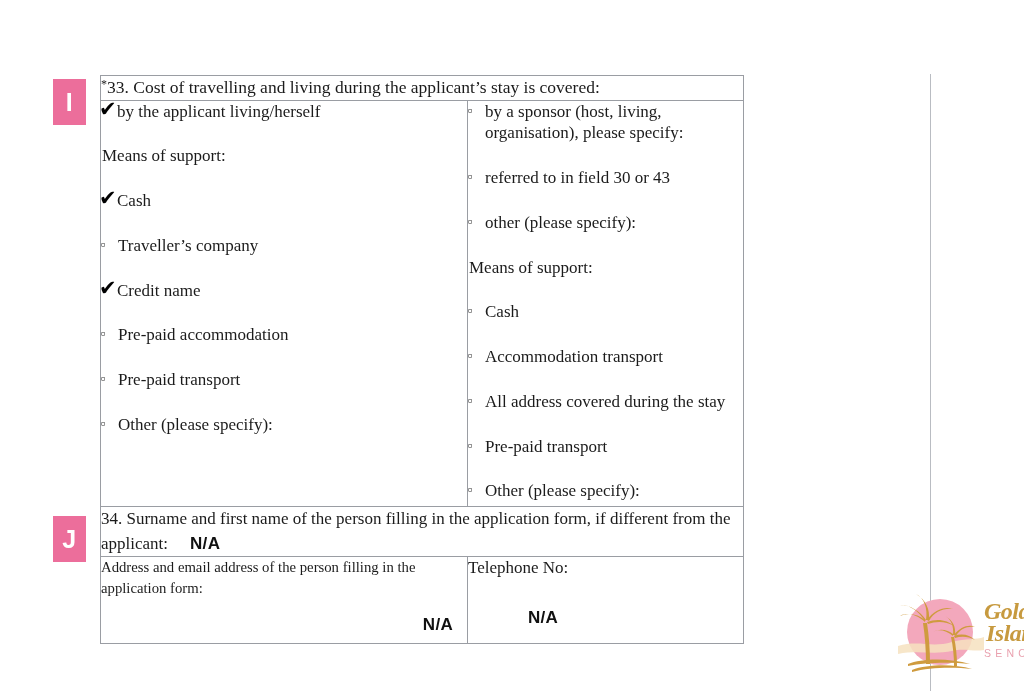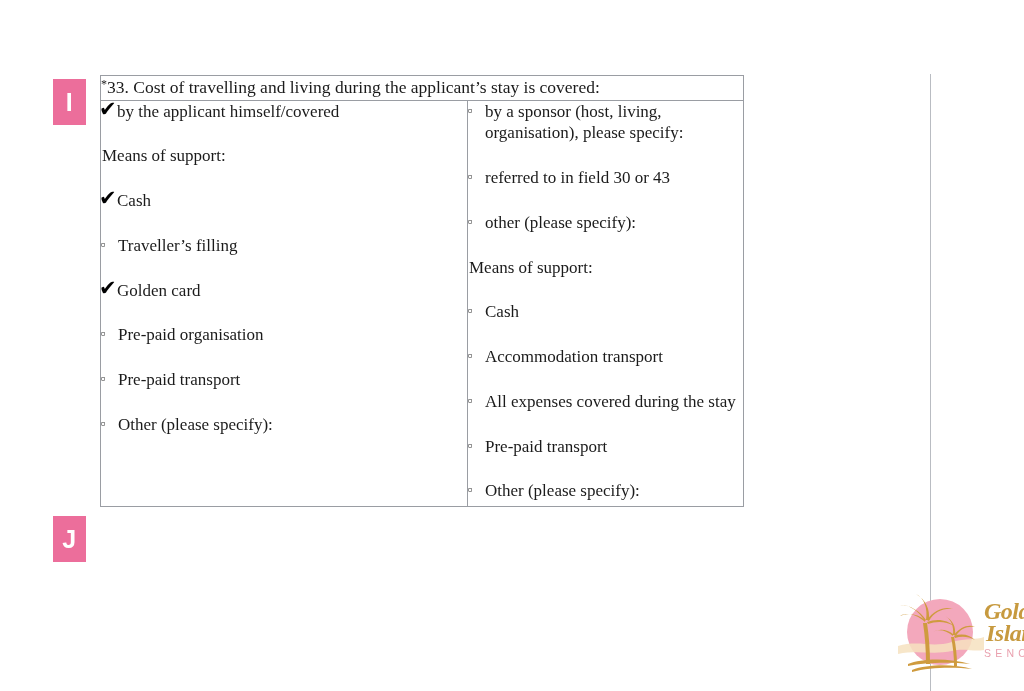--- a/index.html
+++ b/index.html
@@ -215,43 +215,43 @@
     <td colspan="2" class="q-head">
       <span class="asterisk">*</span><span>33. Cost of travelling and living during the applicant’s stay is covered:</span>
     </td>
   </tr>
 
   <tr>
     <td class="opt-col left">
 
       <div class="opt checked">
         <span class="tick">✔</span>
-        <span>by the applicant himself/covered</span>
+        <span>by the applicant living/herself</span>
       </div>
 
       <div class="plain">Means of support:</div>
 
       <div class="opt checked">
         <span class="tick">✔</span>
         <span>Cash</span>
       </div>
 
       <div class="opt">
         <span class="box">▫</span>
-        <span>Traveller’s filling</span>
+        <span>Traveller’s company</span>
       </div>
 
       <div class="opt checked">
         <span class="tick">✔</span>
-        <span>Golden card</span>
-      </div>
-
-      <div class="opt">
-        <span class="box">▫</span>
-        <span>Pre-paid organisation</span>
+        <span>Credit name</span>
+      </div>
+
+      <div class="opt">
+        <span class="box">▫</span>
+        <span>Pre-paid accommodation</span>
       </div>
 
       <div class="opt">
         <span class="box">▫</span>
         <span>Pre-paid transport</span>
       </div>
 
       <div class="opt">
         <span class="box">▫</span>
         <span>Other (please specify):</span>
@@ -283,37 +283,56 @@
         <span>Cash</span>
       </div>
 
       <div class="opt">
         <span class="box">▫</span>
         <span>Accommodation transport</span>
       </div>
 
       <div class="opt">
         <span class="box">▫</span>
-        <span>All expenses covered during the stay</span>
+        <span>All address covered during the stay</span>
       </div>
 
       <div class="opt">
         <span class="box">▫</span>
         <span>Pre-paid transport</span>
       </div>
 
       <div class="opt">
         <span class="box">▫</span>
         <span>Other (please specify):</span>
       </div>
 
     </td>
   </tr>
 
-
+  <tr>
+    <td colspan="2" class="q34">
+      <span>34. Surname and first name of the person filling in the application form, if different from the applicant:</span><span class="na">N/A</span>
+    </td>
+  </tr>
+
+  <tr>
+    <td class="bottom-cell addr-cell">
+      <p class="addr-label">Address and email address of the person filling in the application form:</p>
+      <div class="addr-na">
+        <span class="na">N/A</span>
+      </div>
+    </td>
+    <td class="bottom-cell">
+      <p class="tel-label">Telephone No:</p>
+      <div class="tel-na">
+        <span class="na">N/A</span>
+      </div>
+    </td>
+  </tr>
 
 </tbody>
   </table>
 
 <div class="watermark">
   <div class="wm-badge">
     <svg viewBox="0 0 88 88" width="88" height="88" aria-hidden="true">
       <circle cx="44" cy="42" r="33" fill="#f3a8bc"></circle>
       <path d="M2 56 C22 50 36 58 56 52 C70 48 80 50 88 47 L88 60 C78 62 68 58 56 61 C38 65 22 60 2 64 Z" fill="#f6e2c0" opacity="0.85"></path>
 

